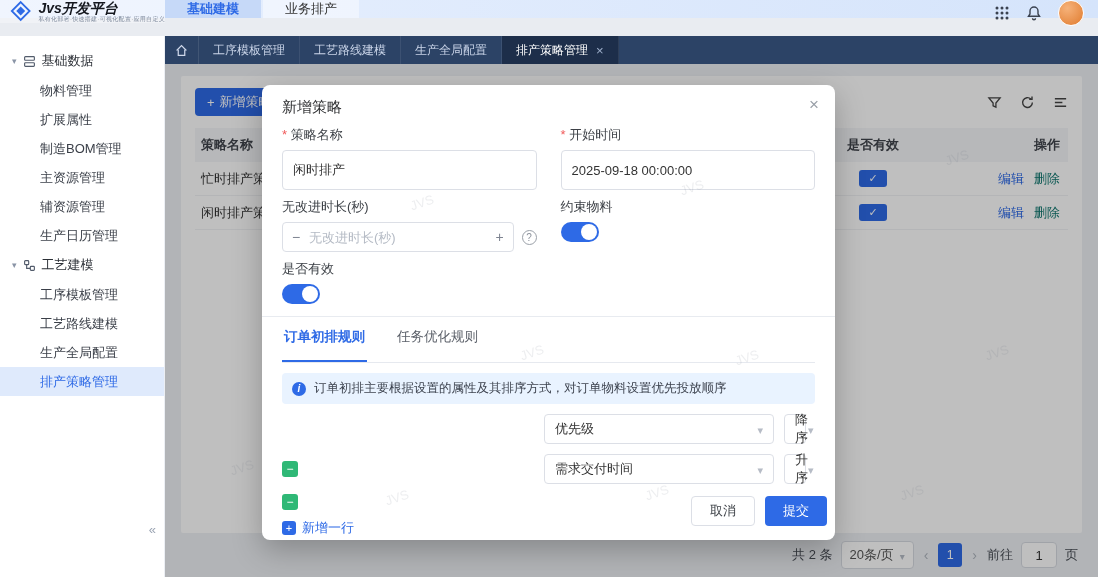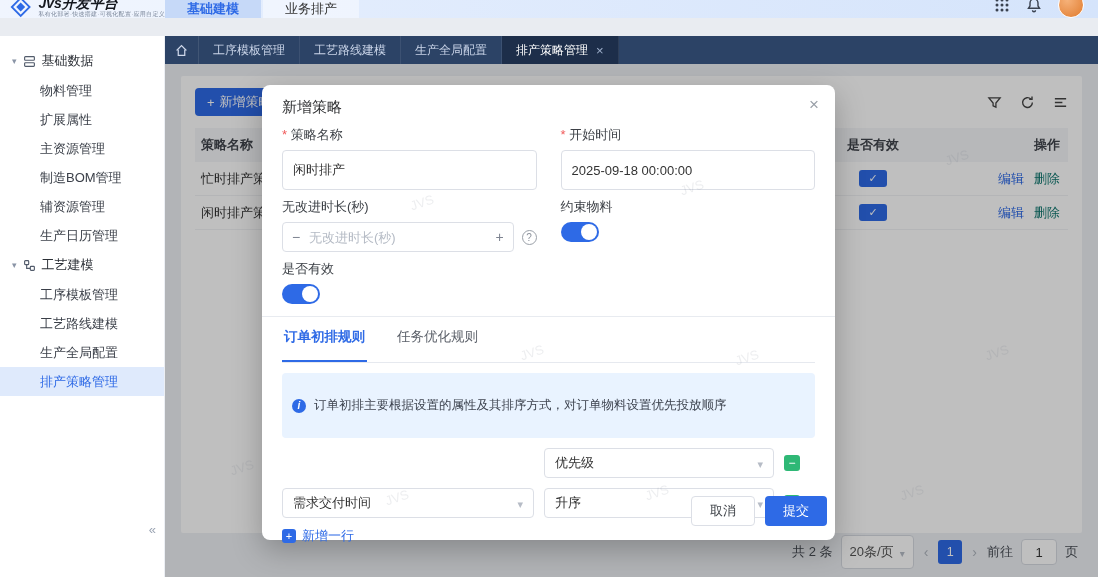--- a/index.html
+++ b/index.html
@@ -1,20 +1,20 @@
 <!DOCTYPE html>
 <html><head>
 <meta charset="utf-8">
 <style>
   *{margin:0;padding:0;box-sizing:border-box}
   html,body{width:1098px;height:577px;overflow:hidden}
   body{position:relative;font-family:"Liberation Sans","DejaVu Sans",sans-serif;font-size:13px;color:#333;background:#e9ecf1}
 
   
-  .header{position:absolute;left:0;top:0;width:1098px;height:18px;background:linear-gradient(90deg,#e8f0fe,#d5e4fb);display:flex;align-items:flex-end;z-index:5}
+  .header{position:absolute;left:0;top:0;width:1098px;height:18px;background:linear-gradient(90deg,#e8f0fe,#d5e4fb);display:flex;align-items:flex-start;z-index:5}
   .logo-area{width:165px;display:flex;align-items:center;gap:7px;padding-left:10px;background:rgba(255,255,255,.35)}
   .logo-text{display:flex;flex-direction:column;line-height:1.15}
   .logo-title{font-size:14px;font-weight:bold;font-style:italic;color:#15181f;white-space:nowrap}
   .logo-subtitle{font-size:6px;color:#7a8699;letter-spacing:.3px;white-space:nowrap}
   .h-tabs{display:flex;align-items:stretch}
   .h-tab{padding:0 22px;display:flex;align-items:center;font-size:13px;color:#333;background:rgba(255,255,255,.45);margin-right:2px;cursor:pointer}
   .h-tab.active{background:#c6d9f8;color:#2e6ae6;font-weight:bold}
   .header-right{margin-left:auto;display:flex;align-items:center;gap:16px;padding-right:14px}
   .header-right svg{display:block;cursor:pointer}
   .avatar{width:26px;height:26px;border-radius:50%;background:radial-gradient(circle at 35% 30%,#f6b27a,#e07b2e);border:1px solid #fff;cursor:pointer}
@@ -47,21 +47,21 @@
   .thead{display:flex;background:#f5f6f8;height:34px;align-items:center;color:#41454d;font-weight:bold;font-size:13px}
   .trow{display:flex;height:34px;align-items:center;border-bottom:1px solid #f0f2f5;font-size:13px;background:#fff}
   .c-name{flex:1;padding-left:6px}
   .c-valid{width:150px;display:flex;justify-content:center}
   .c-op{width:120px;display:flex;justify-content:flex-end;padding-right:8px;gap:10px}
   .mini-switch{width:28px;height:17px;border-radius:3px;background:#2e6ae6;color:#fff;display:flex;align-items:center;justify-content:center;font-size:11px;cursor:pointer}
   .mini-switch::after{content:"✓"}
   .link-edit{color:#2e6ae6;cursor:pointer}
   .link-del{color:#0f766e;cursor:pointer}
   .pagination{position:absolute;right:20px;bottom:8px;display:flex;align-items:center;gap:8px;color:#4a4f57;font-size:13px}
-  .pg-size{height:34px;border:1px solid #d6dae1;border-radius:4px;background:#fff;display:flex;align-items:center;gap:6px;padding:0 8px;color:#555;cursor:pointer}
+  .pg-size{height:28px;border:1px solid #d6dae1;border-radius:4px;background:#fff;display:flex;align-items:center;gap:6px;padding:0 8px;color:#555;cursor:pointer}
   .sel-caret{line-height:1}
   .sel-caret::after{content:"▾";color:#b6bcc6;font-size:10px}
   .pg-arrow{color:#aeb4bd;font-size:14px;cursor:pointer;padding:0 2px}
   .pg-page{width:24px;height:24px;border-radius:3px;background:#2e6ae6;color:#fff;display:flex;align-items:center;justify-content:center;font-size:12.5px;cursor:pointer}
   .pg-input{width:36px;height:26px;border:1px solid #d6dae1;border-radius:4px;text-align:center;font-size:13px;color:#333;background:#fff;font-family:inherit}
 
   
   .overlay{position:absolute;left:165px;top:64px;width:933px;height:513px;background:rgba(0,0,0,.25);z-index:10}
   .modal{position:absolute;left:262px;top:85px;width:573px;height:455px;background:#fff;border-radius:8px;box-shadow:0 10px 30px rgba(0,0,0,.25);z-index:20;font-size:13px}
   .m-header{padding:13px 20px 9px;font-size:15px;color:#303133;position:relative}
@@ -76,21 +76,21 @@
   .num-btn{flex:0 0 26px;text-align:center;color:#7d8390;font-size:14px;cursor:pointer;user-select:none}
   .num-field{flex:1;border:none;outline:none;font-size:13px;min-width:0;color:#333;font-family:inherit}
   .num-field::placeholder{color:#b4bac4}
   .help{flex:0 0 15px;width:15px;height:15px;border:1px solid #9aa0a8;border-radius:50%;color:#8a909a;font-size:10px;display:flex;align-items:center;justify-content:center}
   .switch{width:38px;height:20px;border-radius:10px;background:#2e6ae6;position:relative;cursor:pointer;margin-top:2px}
   .switch::after{content:"";position:absolute;top:2px;right:2px;width:16px;height:16px;border-radius:50%;background:#fff}
   .divider{height:1px;background:#e8ebf0;margin:12px -20px 0}
   .m-tabs{display:flex;gap:28px;border-bottom:1px solid #e6e9ef;margin-top:2px}
   .m-tab{padding:9px 2px 14px;font-size:13.5px;color:#5a5f68;cursor:pointer;border-bottom:2px solid transparent}
   .m-tab.active{color:#2e6ae6;border-bottom-color:#2e6ae6;font-weight:bold}
-  .alert{margin-top:10px;background:#e9f3ff;border-radius:4px;display:flex;align-items:center;gap:8px;padding:24px 10px;color:#3e4450;font-size:12.5px}
+  .alert{margin-top:10px;background:#e9f3ff;border-radius:4px;display:flex;align-items:center;gap:8px;padding:7px 10px;color:#3e4450;font-size:12.5px}
   .info-icon{width:14px;height:14px;border-radius:50%;background:#2e6ae6;color:#fff;font-size:10px;display:flex;align-items:center;justify-content:center;font-style:italic;font-weight:bold;flex:0 0 14px}
   .info-icon::after{content:"i"}
   .rules{margin-top:10px}
   .rules-grid{display:grid;grid-template-columns:252px 230px 16px;column-gap:10px;row-gap:10px;align-items:center}
   .rules-header{font-size:13px;color:#3c4046}
   .select{height:30px;border:1px solid #dcdfe6;border-radius:4px;display:flex;align-items:center;justify-content:space-between;padding:0 10px;background:#fff;cursor:pointer;color:#333}
   .select .sel-caret::after{font-size:11px}
   .rm-btn{width:16px;height:16px;border:none;border-radius:3px;background:#2fb876;color:#fff;font-size:12px;line-height:1;cursor:pointer;display:flex;align-items:center;justify-content:center;padding:0}
   .add-row{margin-top:9px;display:flex;align-items:center;gap:6px;color:#2e6ae6;cursor:pointer;font-size:13px}
   .add-ico{width:14px;height:14px;border-radius:3px;background:#2e6ae6;color:#fff;font-size:11px;display:flex;align-items:center;justify-content:center}
@@ -166,22 +166,22 @@
   <div class="group-head">
     <span class="caret-down"></span>
     <svg width="13" height="13" viewBox="0 0 16 16" fill="none" stroke="#525b6b" stroke-width="1.4">
         <rect x="2" y="2" width="12" height="4.5" rx="1"></rect>
         <rect x="2" y="9.5" width="12" height="4.5" rx="1"></rect>
       </svg>
     <span>基础数据</span>
   </div>
   <div class="side-item">物料管理</div>
   <div class="side-item">扩展属性</div>
+  <div class="side-item">制造BOM管理</div>
   <div class="side-item">主资源管理</div>
-  <div class="side-item">制造BOM管理</div>
   <div class="side-item">辅资源管理</div>
   <div class="side-item">生产日历管理</div>
   <div class="group-head">
     <span class="caret-down"></span>
     <svg width="13" height="13" viewBox="0 0 16 16" fill="none" stroke="#525b6b" stroke-width="1.4">
         <rect x="2" y="2" width="5" height="5" rx="1"></rect>
         <rect x="9" y="9" width="5" height="5" rx="1"></rect>
         <path d="M4.5 7 V11.5 H9"></path>
       </svg>
     <span>工艺建模</span>
@@ -309,20 +309,24 @@
     </div>
 
     <div class="rules">
       <div class="rules-grid">
         <span></span>
 
         <div class="select">
           <span>优先级</span>
           <span class="sel-caret"></span>
         </div>
+        <div class="select">
+          <span>降序</span>
+          <span class="sel-caret"></span>
+        </div>
         <button class="rm-btn">−</button>
 
         <div class="select">
           <span>需求交付时间</span>
           <span class="sel-caret"></span>
         </div>
         <div class="select">
           <span>升序</span>
           <span class="sel-caret"></span>
         </div>

